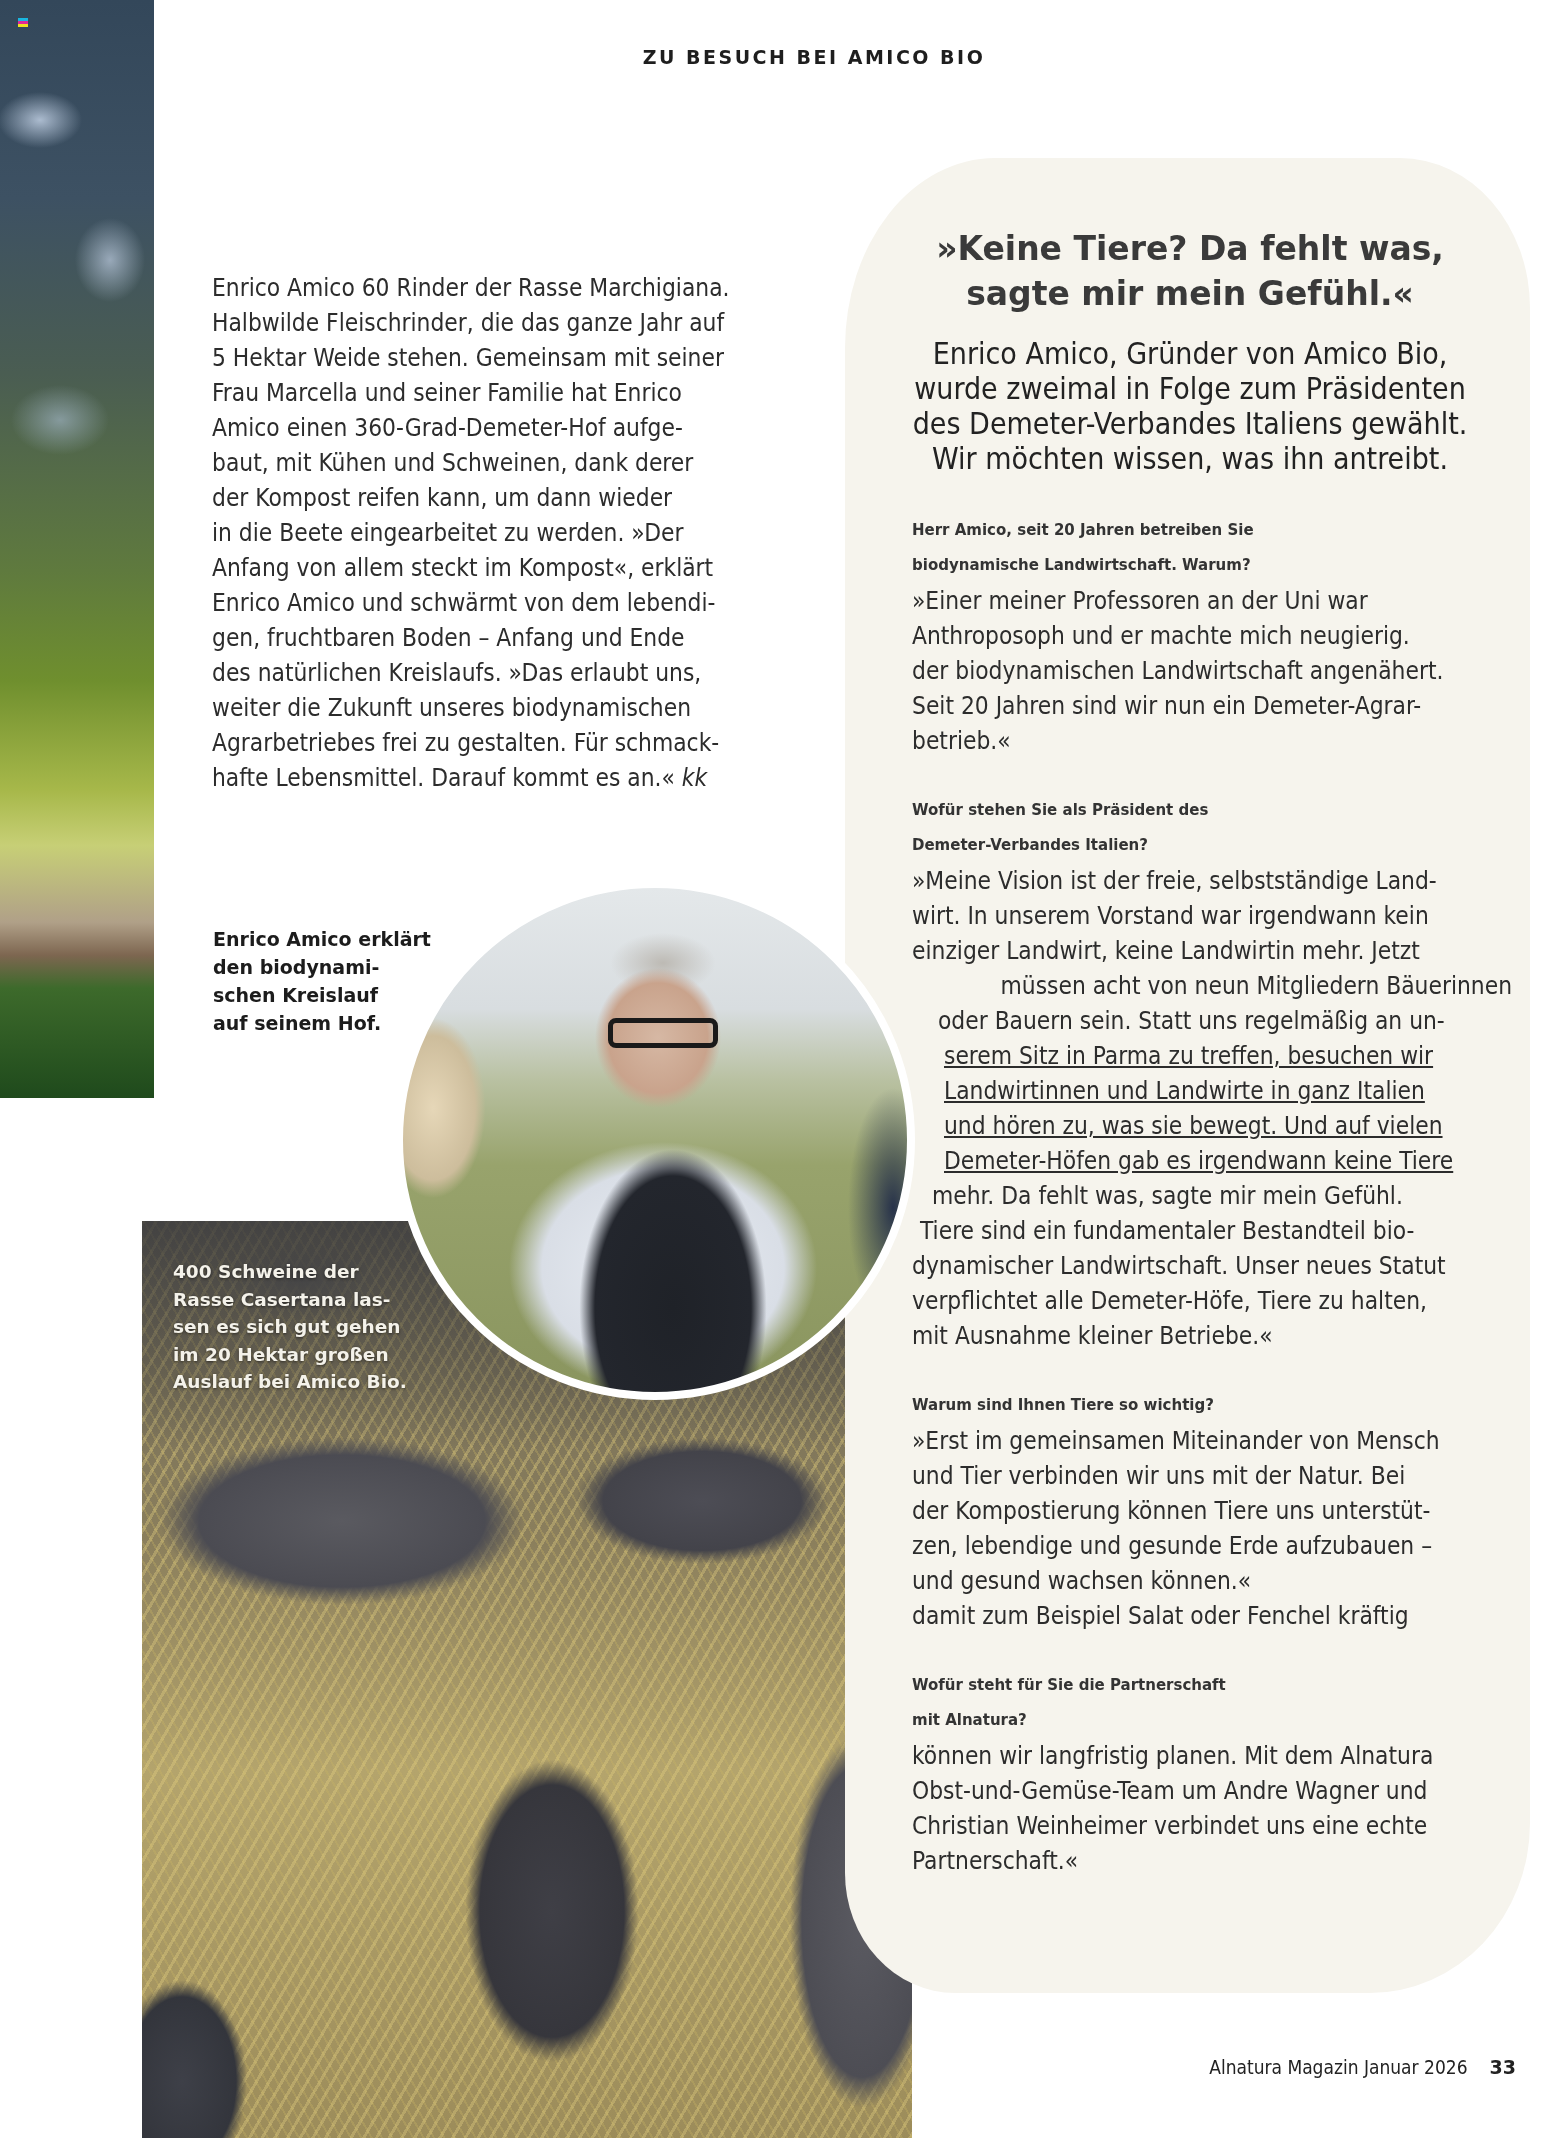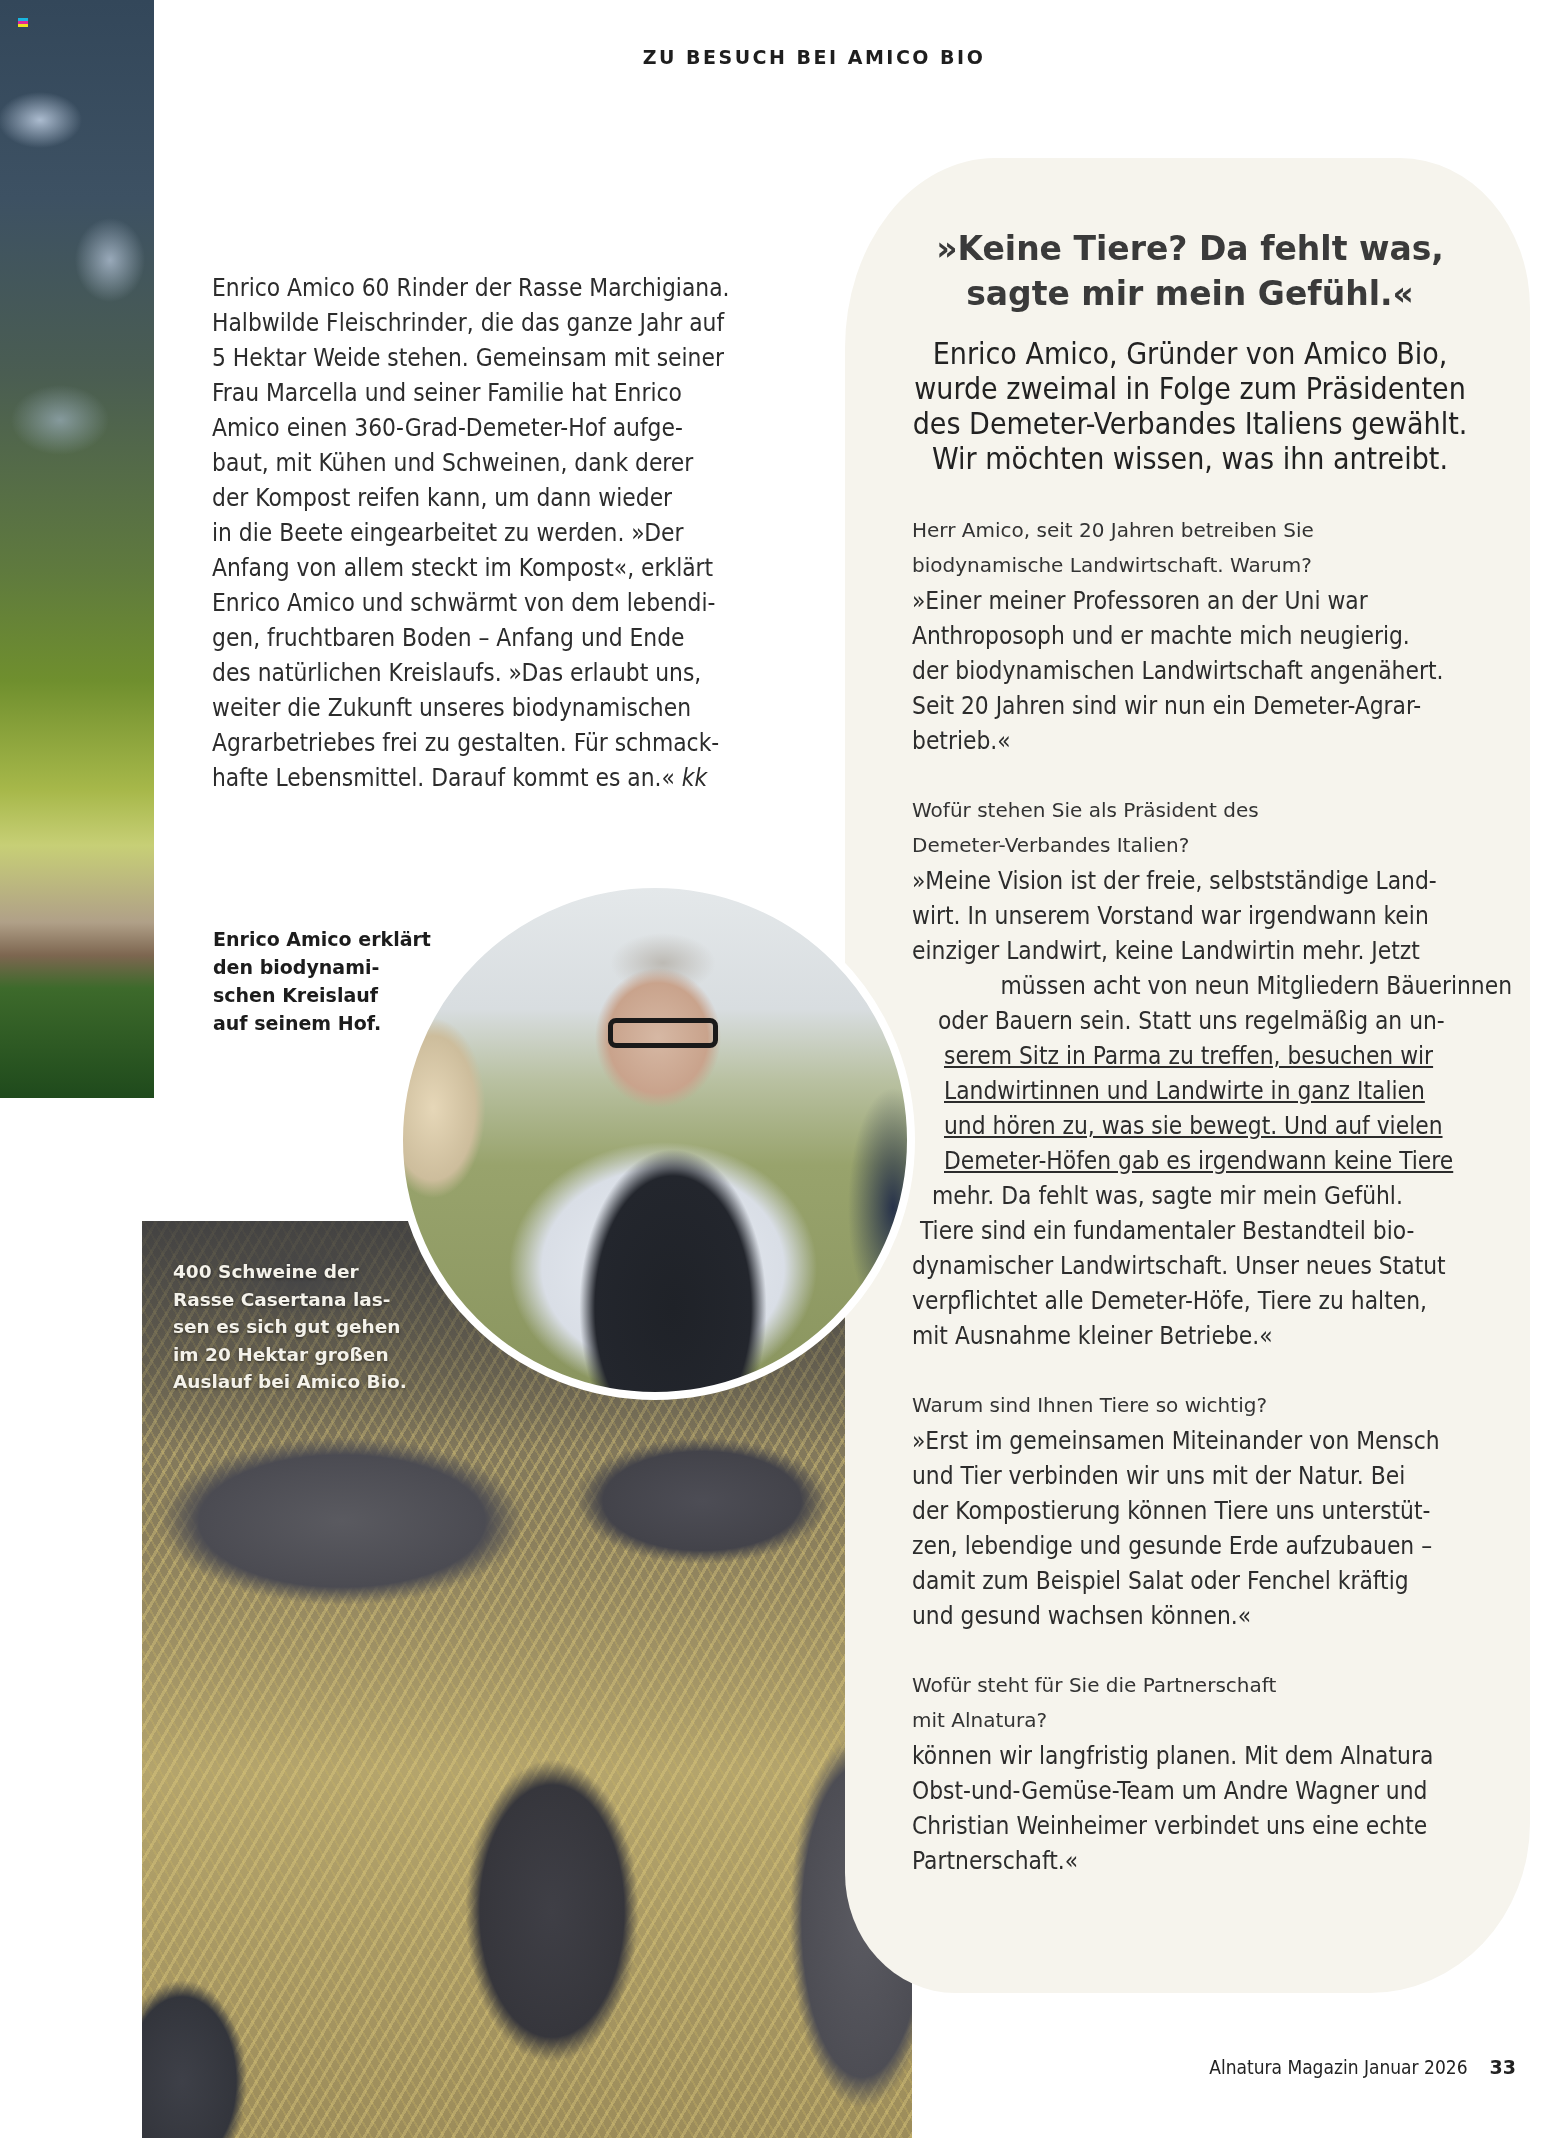--- a/index.html
+++ b/index.html
@@ -101,21 +101,21 @@
   }
   #card-intro {
     left: 880px; top: 336px; width: 620px; text-align: center; z-index: 5;
     font-size: 30px; line-height: 35px; color: #222;
   }
   #interview {
     left: 912px; top: 513px; width: 600px; z-index: 5;
     font-size: 24.3px; line-height: 35px; color: #2c2c2c;
   }
   .qa { margin: 0 0 35px 0; }
-  .q { font-family: "DejaVu Sans", sans-serif; font-weight: normal; font-size: 20px; color: #333; }
+  .q { font-family: "DejaVu Sans", sans-serif; font-weight: bold; font-size: 15px; color: #333; }
   .a .line { }
   .indent1 { padding-left: 12px; text-align: right; }
   .indent2 { padding-left: 26px; }
   .indent3 { padding-left: 32px; text-decoration: underline; }
   .indent4 { padding-left: 20px; }
   .indent5 { padding-left: 8px; }
 
   
   #footer {
     right: 34px; top: 2056px; z-index: 5;
@@ -223,22 +223,22 @@
 
   <div class="qa">
     <div class="q">
       <span class="line">Warum sind Ihnen Tiere so wichtig?</span>
     </div>
     <div class="a">
       <span class="line">»Erst im gemeinsamen Miteinander von Mensch</span>
       <span class="line">und Tier verbinden wir uns mit der Natur. Bei</span>
       <span class="line">der Kompostierung können Tiere uns unterstüt-</span>
       <span class="line">zen, lebendige und gesunde Erde aufzubauen –</span>
+      <span class="line">und gesund wachsen können.«</span>
       <span class="line">damit zum Beispiel Salat oder Fenchel kräftig</span>
-      <span class="line">und gesund wachsen können.«</span>
     </div>
   </div>
 
   <div class="qa">
     <div class="q">
       <span class="line">Wofür steht für Sie die Partnerschaft</span>
       <span class="line">mit Alnatura?</span>
     </div>
     <div class="a">
       <span class="line">können wir langfristig planen. Mit dem Alnatura</span>

